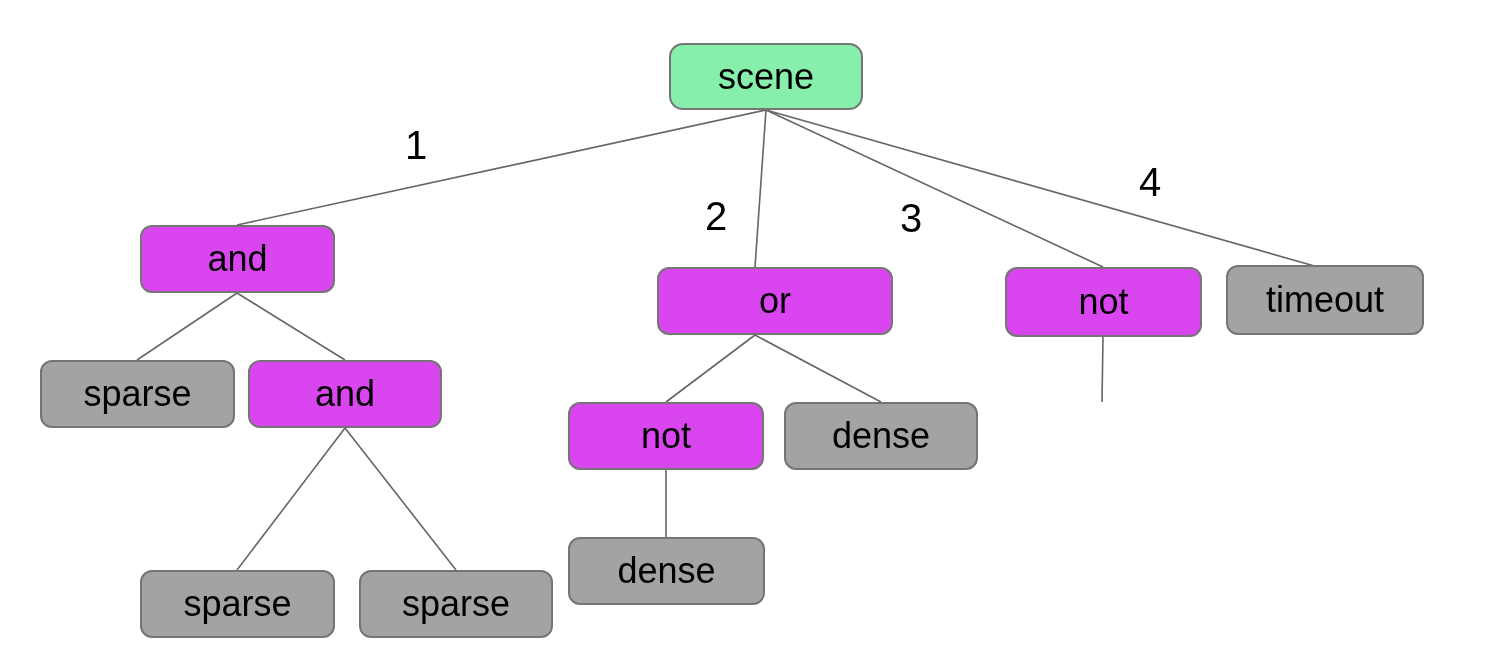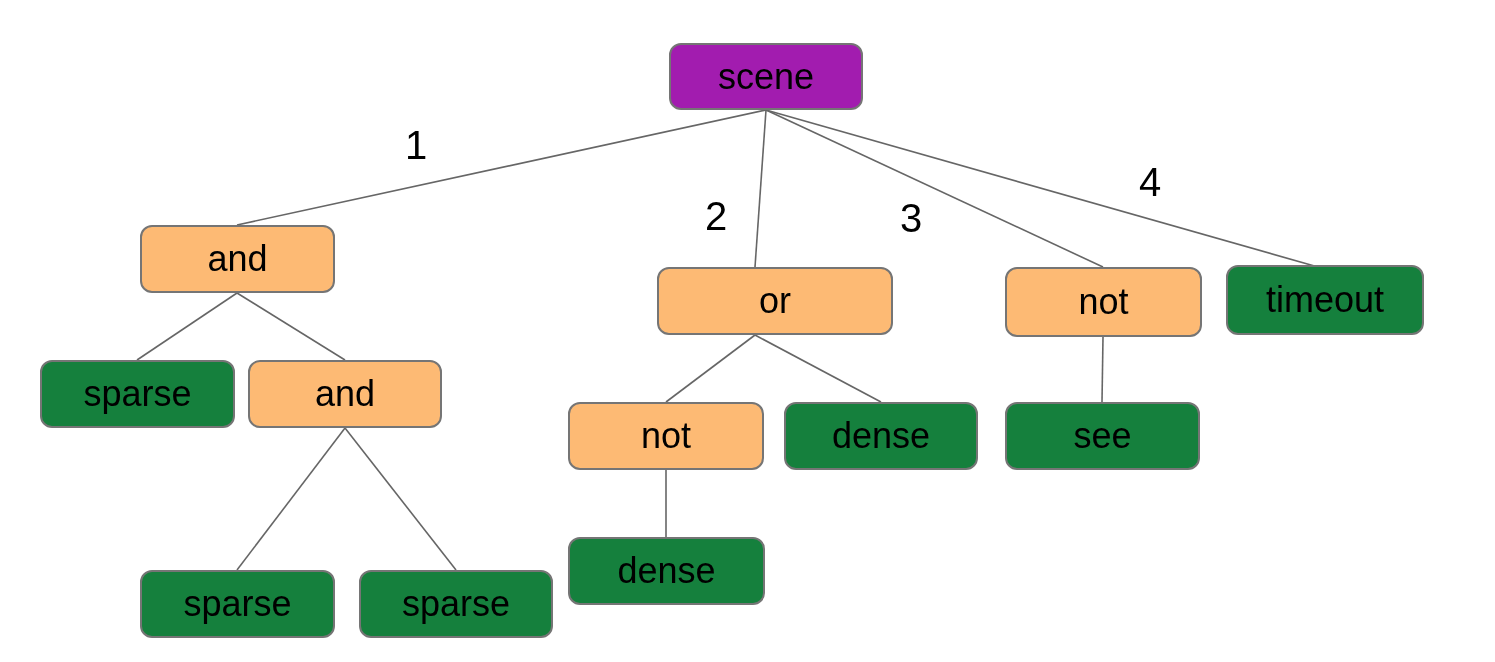--- a/index.html
+++ b/index.html
@@ -30,23 +30,23 @@
     box-sizing: border-box;
     display: flex;
     align-items: center;
     justify-content: center;
     border: 2px solid #757575;
     border-radius: 12px;
     font-size: 36px;
     color: #000000;
     line-height: 1;
   }
-  .node--root { background: #a21caf; }
-  .node--op   { background: #fdba74; }
-  .node--leaf { background: #15803d; }
+  .node--root { background: #86efac; border-radius: 14px; }
+  .node--op   { background: #d946ef; }
+  .node--leaf { background: #a3a3a3; }
 </style>
 </head>
 <body>
 
 <div class="canvas">
 
   <svg class="edges" viewBox="0 0 1495 662" xmlns="http://www.w3.org/2000/svg">
 
     <line x1="766" y1="110" x2="237" y2="225"></line>
     <line x1="766" y1="110" x2="755" y2="267"></line>
@@ -74,19 +74,18 @@
 
   <div class="node node--op" style="left:140px; top:225px; width:195px; height:68px;">and</div>
   <div class="node node--op" style="left:657px; top:267px; width:236px; height:68px;">or</div>
   <div class="node node--op" style="left:1005px; top:267px; width:197px; height:70px;">not</div>
   <div class="node node--leaf" style="left:1226px; top:265px; width:198px; height:70px;">timeout</div>
 
   <div class="node node--leaf" style="left:40px; top:360px; width:195px; height:68px;">sparse</div>
   <div class="node node--op" style="left:248px; top:360px; width:194px; height:68px;">and</div>
   <div class="node node--op" style="left:568px; top:402px; width:196px; height:68px;">not</div>
   <div class="node node--leaf" style="left:784px; top:402px; width:194px; height:68px;">dense</div>
-  <div class="node node--leaf" style="left:1005px; top:402px; width:195px; height:68px;">see</div>
 
   <div class="node node--leaf" style="left:140px; top:570px; width:195px; height:68px;">sparse</div>
   <div class="node node--leaf" style="left:359px; top:570px; width:194px; height:68px;">sparse</div>
   <div class="node node--leaf" style="left:568px; top:537px; width:197px; height:68px;">dense</div>
 
 </div>
 
 </body></html>

